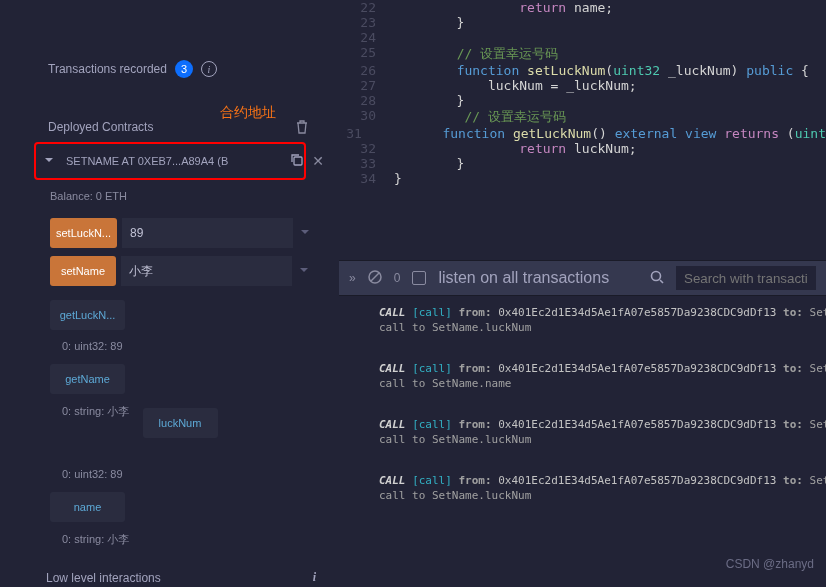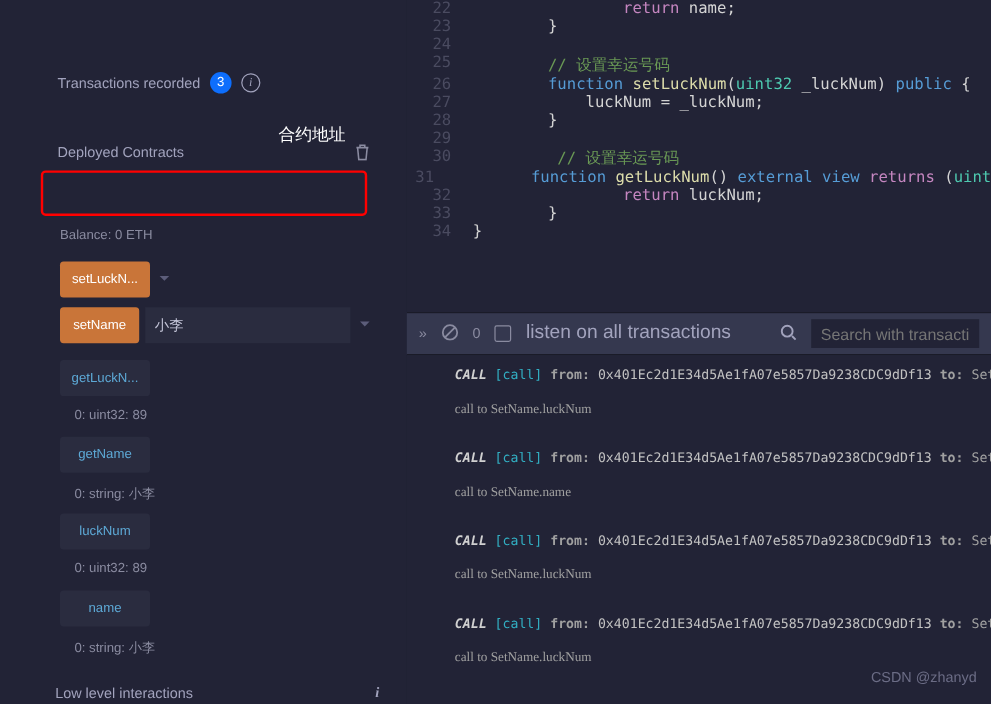--- a/index.html
+++ b/index.html
@@ -4,21 +4,21 @@
 <style>
   * { margin:0; padding:0; box-sizing:border-box; }
   body { background:#222336; color:#a2a3bd; font-family:Helvetica,Arial,sans-serif; font-size:12px; width:826px; height:587px; overflow:hidden; position:relative; }
   .left-panel { position:absolute; left:0; top:0; width:339px; height:587px; background:#222336; overflow:hidden; }
   .right-panel { position:absolute; left:339px; top:0; width:487px; height:587px; display:flex; flex-direction:column; }
 
   .tx-rec { position:absolute; top:54px; left:0; width:339px; height:30px; display:flex; align-items:center; padding-left:48px; color:#a2a3bd; }
   .badge { background:#0d6efd; color:#fff; border-radius:50%; width:18px; height:18px; display:inline-flex; align-items:center; justify-content:center; font-size:11px; margin-left:8px; }
   .info-icon { display:inline-flex; width:16px; height:16px; border:1.5px solid #a2a3bd; border-radius:50%; align-items:center; justify-content:center; margin-left:8px; font-size:10px; font-style:italic; font-family:serif; }
   
-  .red-anno { position:absolute; top:104px; left:232px; color:#ffffff; font-size:14px; }
+  .red-anno { position:absolute; top:104px; left:220px; color:#f97316; font-size:14px; }
   .section-lbl { position:absolute; top:120px; left:48px; color:#a2a3bd; }
   .trash-icn { position:absolute; top:120px; left:296px; color:#8a8ba0; }
   
   .red-box { position:absolute; top:142px; left:34px; width:272px; height:38px; border:2px solid #ff0000; border-radius:4px; }
   .contract-hdr { position:absolute; top:147px; left:44px; width:280px; height:28px; display:flex; align-items:center; color:#a2a3bd; font-size:11px; }
   .chevron { margin-right:12px; }
   .copy-icn { margin-left:auto; margin-right:8px; }
   .close-x { color:#8a8ba0; font-size:14px; }
 
   .balance { position:absolute; top:190px; left:50px; font-size:11px; color:#8a8ba0; }
@@ -28,21 +28,21 @@
   .blue-btn { background:#2a2c3f; color:#5da9d6; border:none; height:30px; width:75px; border-radius:3px; font-size:11px; padding:0 6px; cursor:pointer; text-align:center; }
   .arg-input { flex:1; margin-left:5px; height:30px; background:#2a2c3f; border:none; color:#c2c3d6; padding:0 8px; font-size:12px; }
   .expand-chev { color:#5c5d7a; margin-left:6px; }
 
   .row1 { top:218px; }
   .row2 { top:256px; }
   .row3 { top:300px; }
   .res1 { position:absolute; top:340px; left:62px; font-size:11px; color:#8a8ba0; }
   .row4 { top:364px; }
   .res2 { position:absolute; top:404px; left:62px; font-size:11px; color:#8a8ba0; }
-  .row5 { top:428px; }
+  .row5 { top:408px;justify-content:center; }
   .res3 { position:absolute; top:468px; left:62px; font-size:11px; color:#8a8ba0; }
   .row6 { top:492px; }
   .res4 { position:absolute; top:532px; left:62px; font-size:11px; color:#8a8ba0; }
 
   .low-level { position:absolute; top:570px; left:46px; width:270px; display:flex; align-items:center; justify-content:space-between; color:#a2a3bd; font-size:12px; }
   .info-i { font-family:serif; font-style:italic; font-weight:bold; }
 
   
   .code-area { flex:0 0 260px; background:#222336; overflow:hidden; position:relative; font-family:Consolas,Menlo,monospace; font-size:13px; }
   .code-line { display:flex; white-space:pre; }
@@ -62,21 +62,21 @@
   .search-ic { margin-left:auto; color:#a2a3bd; }
   .search-inp { background:#222336; border:none; color:#a2a3bd; padding:4px 8px; width:140px; height:24px; }
 
   
   .console { flex:1; background:#222336; overflow:hidden; font-family:Consolas,Menlo,monospace; font-size:11px; padding:10px 0 0 40px; }
   .log-blk { margin-bottom:28px; }
   .log-l1 { color:#a0a0a0; white-space:nowrap; }
   .log-call { font-style:italic; font-weight:bold; color:#d0d0d0; }
   .log-br { color:#32afc3; }
   .log-addr { color:#c2c2c2; }
-  .log-l2 { color:#a0a0a0; margin-top:16px;font-family:Liberation Serif, serif; }
+  .log-l2 { color:#a0a0a0; margin-top:2px; }
 
   .watermark { position:absolute; bottom:16px; right:12px; color:#6b6c85; font-size:12px; }
 </style>
 </head>
 <body>
 
 <div class="left-panel">
 
   <div class="tx-rec">
     <span>Transactions recorded</span>
@@ -86,25 +86,41 @@
 
   <div class="red-anno">合约地址</div>
   <div class="section-lbl">Deployed Contracts</div>
   <span class="trash-icn">
     <svg width="12" height="14" viewBox="0 0 12 14" fill="none" stroke="#8a8ba0" stroke-width="1.3">
         <path d="M1 3h10M4 3V1h4v2M2 3l1 10h6l1-10"></path>
       </svg>
   </span>
 
   <div class="red-box"></div>
+  <div class="contract-hdr">
+    <span class="chevron">
+      <svg width="10" height="10" viewBox="0 0 10 10" fill="#a2a3bd">
+          <path d="M1 3l4 4 4-4z"></path>
+        </svg>
+    </span>
+    <span>SETNAME AT 0XEB7...A89A4 (B</span>
+    <span class="copy-icn">
+      <svg width="14" height="14" viewBox="0 0 14 14" fill="none" stroke="#a2a3bd" stroke-width="1.3">
+          <rect x="4" y="4" width="8" height="8" rx="1"></rect>
+          <path d="M2 9V2h7"></path>
+        </svg>
+    </span>
+    <span class="close-x">✕</span>
+  </div>
 
   <div class="balance">Balance: 0 ETH</div>
 
   <div class="func-row row1">
     <button class="orange-btn">setLuckN...</button>
+    <input class="arg-input" value="89" style="">
     <span class="expand-chev">
       <svg width="12" height="12" viewBox="0 0 12 12" fill="#5c5d7a">
           <path d="M2 4l4 4 4-4z"></path>
         </svg>
     </span>
   </div>
 
   <div class="func-row row3">
     <button class="blue-btn">getLuckN...</button>
   </div>
@@ -143,21 +159,20 @@
 
 <div class="right-panel">
   <div class="code-area" id="code-area">
       <div class="code-line"><span class="gutter">22</span><span class="codetxt">                <span class="ret">return</span> name;</span></div>
       <div class="code-line"><span class="gutter">23</span><span class="codetxt">        }</span></div>
       <div class="code-line"><span class="gutter">24</span><span class="codetxt"></span></div>
       <div class="code-line"><span class="gutter">25</span><span class="codetxt">        <span class="cmt">// 设置幸运号码</span></span></div>
       <div class="code-line"><span class="gutter">26</span><span class="codetxt">        <span class="kw">function</span> <span class="fn">setLuckNum</span>(<span class="typ">uint32</span> _luckNum) <span class="kw">public</span> {</span></div>
       <div class="code-line"><span class="gutter">27</span><span class="codetxt">            luckNum = _luckNum;</span></div>
       <div class="code-line"><span class="gutter">28</span><span class="codetxt">        }</span></div>
-      <div class="code-line"><span class="gutter">29</span><span class="codetxt"></span></div>
       <div class="code-line"><span class="gutter">30</span><span class="codetxt">         <span class="cmt">// 设置幸运号码</span></span></div>
       <div class="code-line"><span class="gutter">31</span><span class="codetxt">        <span class="kw">function</span> <span class="fn">getLuckNum</span>() <span class="kw">external</span> <span class="kw">view</span> <span class="ret">returns</span> (<span class="typ">uint</span></span></div>
       <div class="code-line"><span class="gutter">32</span><span class="codetxt">                <span class="ret">return</span> luckNum;</span></div>
       <div class="code-line"><span class="gutter">33</span><span class="codetxt">        }</span></div>
       <div class="code-line"><span class="gutter">34</span><span class="codetxt">}</span></div>
     </div>
 
   <div class="term-bar">
     <span class="term-icn">»</span>
     <span class="term-icn">

